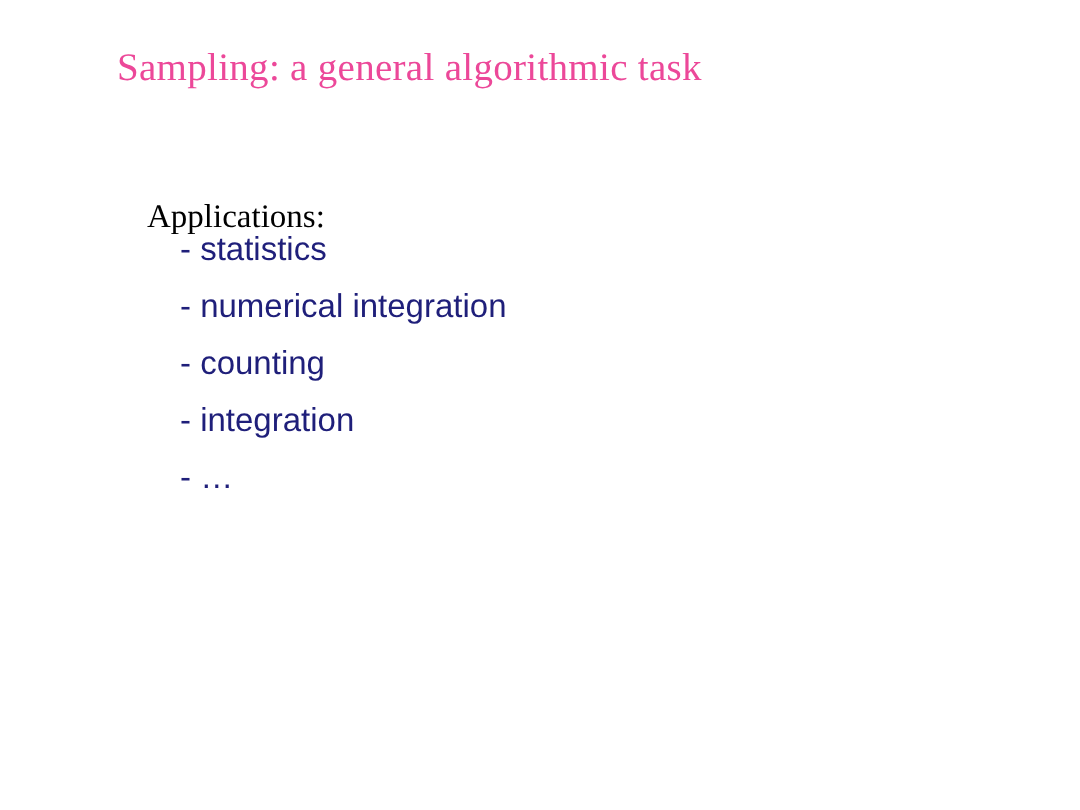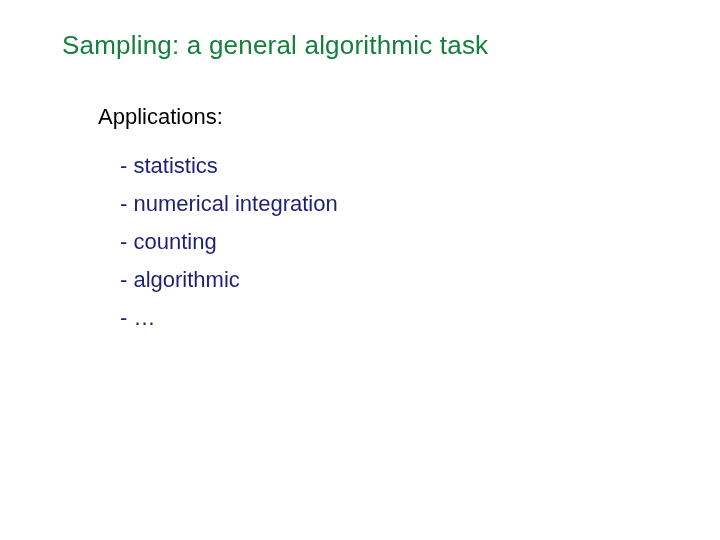--- a/index.html
+++ b/index.html
@@ -11,33 +11,35 @@
     font-family: Arial, Helvetica, sans-serif;
     color: #000000;
   }
   .slide {
     position: relative;
     width: 720px;
     height: 540px;
   }
   .title {
     position: absolute;
-    left: 62px;
+    left: 78px;
     top: 30px;
     font-size: 26px;
     font-weight: 400;
-    color: #15803d;
+    color: #ec4899;
     letter-spacing: 0.2px;
+    font-family: Liberation Serif, serif;
   }
   .subheading {
     position: absolute;
     left: 98px;
-    top: 104px;
+    top: 131px;
     font-size: 22px;
     color: #000000;
+    font-family: Liberation Serif, serif;
   }
   .list {
     position: absolute;
     left: 120px;
     top: 155px;
   }
   .list-item {
     font-size: 22px;
     color: #1f1f7a;
     line-height: 1.0;
@@ -47,16 +49,16 @@
 </head>
 <body>
 
 <div class="slide">
   <div class="title">Sampling: a general algorithmic task</div>
   <div class="subheading">Applications:</div>
   <div class="list">
     <div class="list-item">- statistics</div>
     <div class="list-item">- numerical integration</div>
     <div class="list-item">- counting</div>
-    <div class="list-item">- algorithmic</div>
+    <div class="list-item">- integration</div>
     <div class="list-item">- …</div>
   </div>
 </div>
 
 </body></html>

